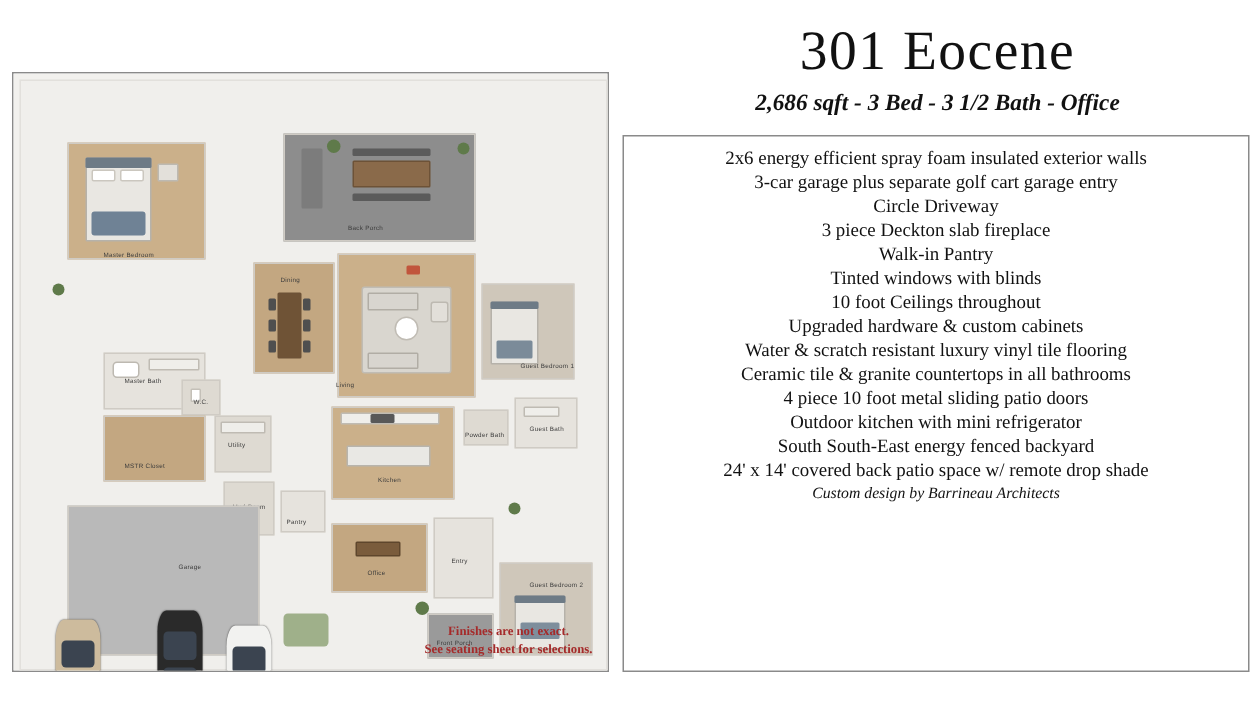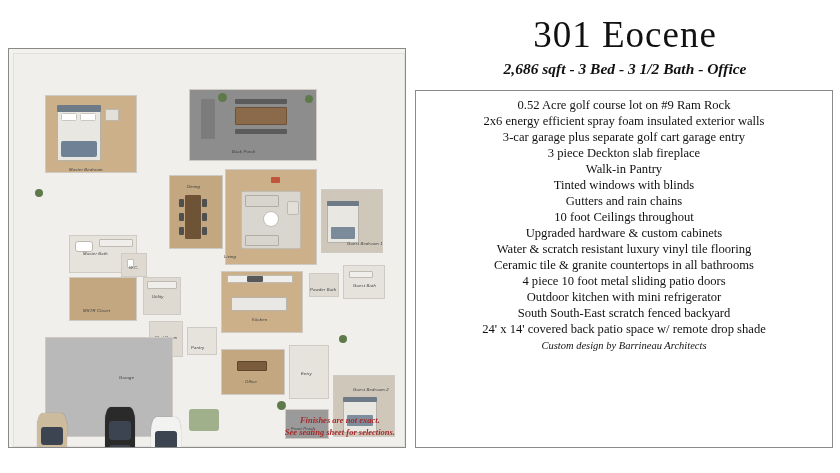--- a/index.html
+++ b/index.html
@@ -31,21 +31,20 @@
     background: #ffffff;
     box-sizing: border-box;
     overflow: hidden;
   }
   .plan-canvas {
     position: absolute;
     left: 0; top: 0;
     width: 100%;
     height: 100%;
     background: #f2f1ee;
-    font-style: italic;
   }
   
   .shell {
     position: absolute;
     background: #ffffff;
     border: 1px solid #c9c6c0;
   }
   .room {
     position: absolute;
     box-sizing: border-box;
@@ -315,32 +314,31 @@
     </div>
   </div>
 
   <div class="title-block">
     <div class="main-title">301 Eocene</div>
     <div class="sub-title">2,686 sqft - 3 Bed - 3 1/2 Bath - Office</div>
   </div>
 
   <div class="features-panel">
     <ul class="feature-list">
-      <li>0.52 Acre golf course lot on #9 Ram Rock</li>
       <li>2x6 energy efficient spray foam insulated exterior walls</li>
       <li>3-car garage plus separate golf cart garage entry</li>
+      <li>Circle Driveway</li>
       <li>3 piece Deckton slab fireplace</li>
       <li>Walk-in Pantry</li>
       <li>Tinted windows with blinds</li>
-      <li>Gutters and rain chains</li>
       <li>10 foot Ceilings throughout</li>
       <li>Upgraded hardware &amp; custom cabinets</li>
       <li>Water &amp; scratch resistant luxury vinyl tile flooring</li>
       <li>Ceramic tile &amp; granite countertops in all bathrooms</li>
       <li>4 piece 10 foot metal sliding patio doors</li>
       <li>Outdoor kitchen with mini refrigerator</li>
-      <li>South South-East scratch fenced backyard</li>
+      <li>South South-East energy fenced backyard</li>
       <li>24' x 14' covered back patio space w/ remote drop shade</li>
     </ul>
     <div class="credit">Custom design by Barrineau Architects</div>
   </div>
 
 </div>
 
 </body></html>

